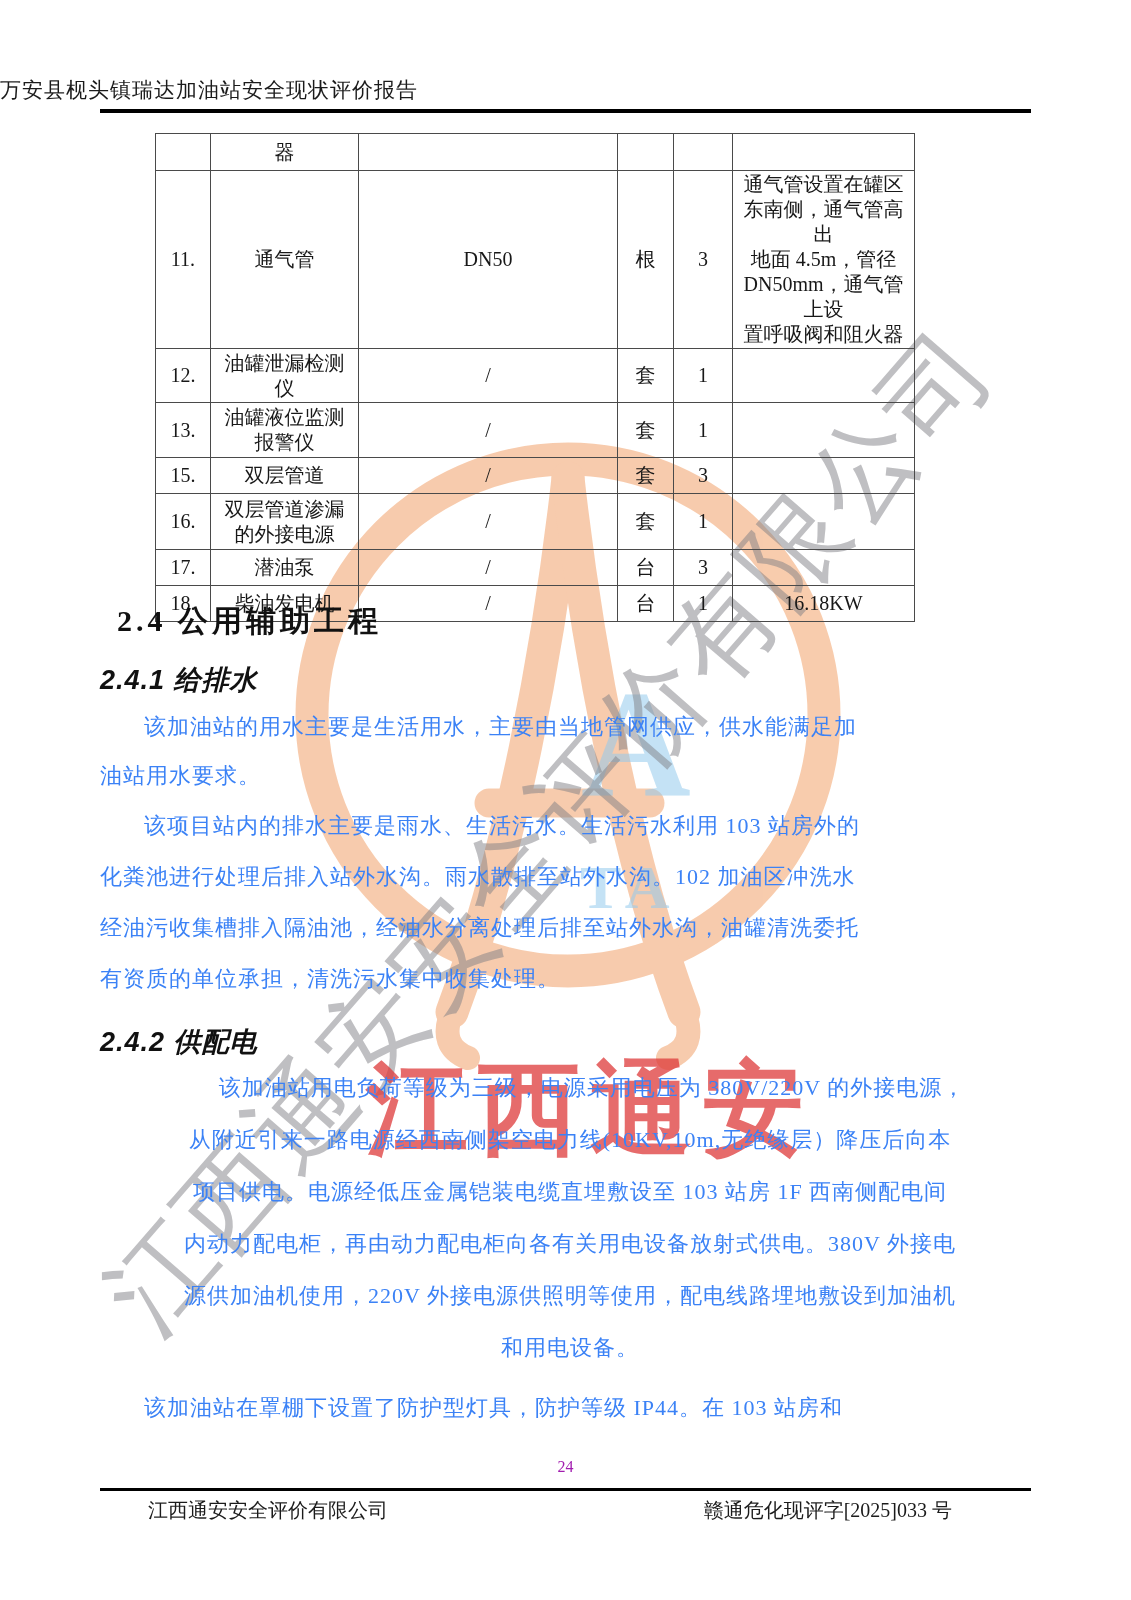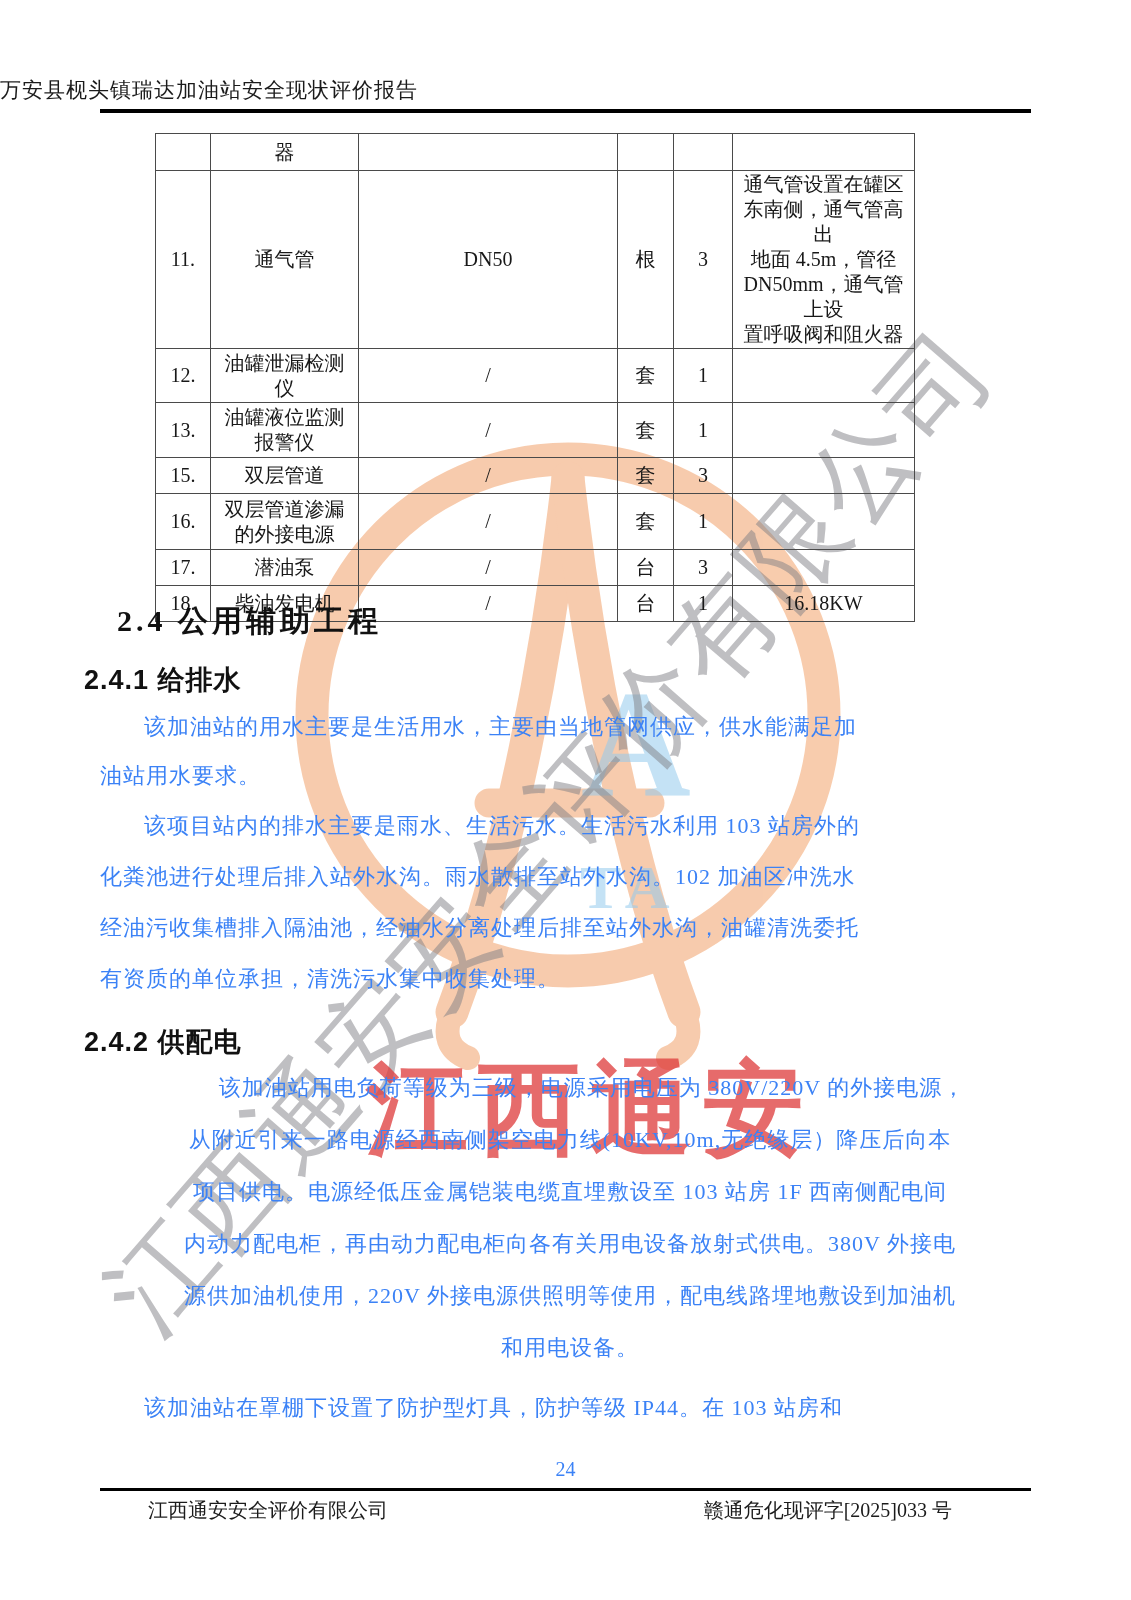--- a/index.html
+++ b/index.html
@@ -66,39 +66,40 @@
   tr.rh55 td{height:53px;}
   td.remark{line-height:25px;}
   
   .h-kai{
     position:absolute;left:100px;top:601px;
     font-size:30px;font-weight:bold;letter-spacing:4px;color:#111;
     font-family:"Liberation Serif","DejaVu Serif",serif;
     margin-left:17px;
   }
   .h-hei{
-    position:absolute;left:84px;
+    position:absolute;left:100px;
     font-size:27px;font-weight:bold;letter-spacing:1px;color:#111;
     font-family:"Liberation Sans","DejaVu Sans",sans-serif;
+    font-style:italic;
   }
   #h241{top:662px;}
   #h242{top:1024px;}
   .para{
     position:absolute;left:100px;width:940px;
     font-size:22px;letter-spacing:1px;line-height:49px;
     text-indent:2em;white-space:pre-wrap;color:#3b82f6;
   }
   #p1{top:702px;}
   #p2{top:800px;line-height:51px;}
   #p3{top:1062px;line-height:52px;text-align:center;}
   #p4{top:1382px;line-height:52px;}
   
   .page-num{
     position:absolute;top:1458px;left:0;width:100%;
-    text-align:center;font-size:20px;color:#3b82f6;
+    text-align:center;font-size:16px;color:#a21caf;
   }
   .foot-rule{
     position:absolute;top:1488px;left:100px;width:931px;height:3px;background:#000;
   }
   .footer-row{
     position:absolute;top:1497px;left:100px;width:931px;
     font-size:20px;color:#1b1b1b;
   }
   .footer-left{position:absolute;left:48px;top:0;}
   .footer-right{position:absolute;right:79px;top:0;}

